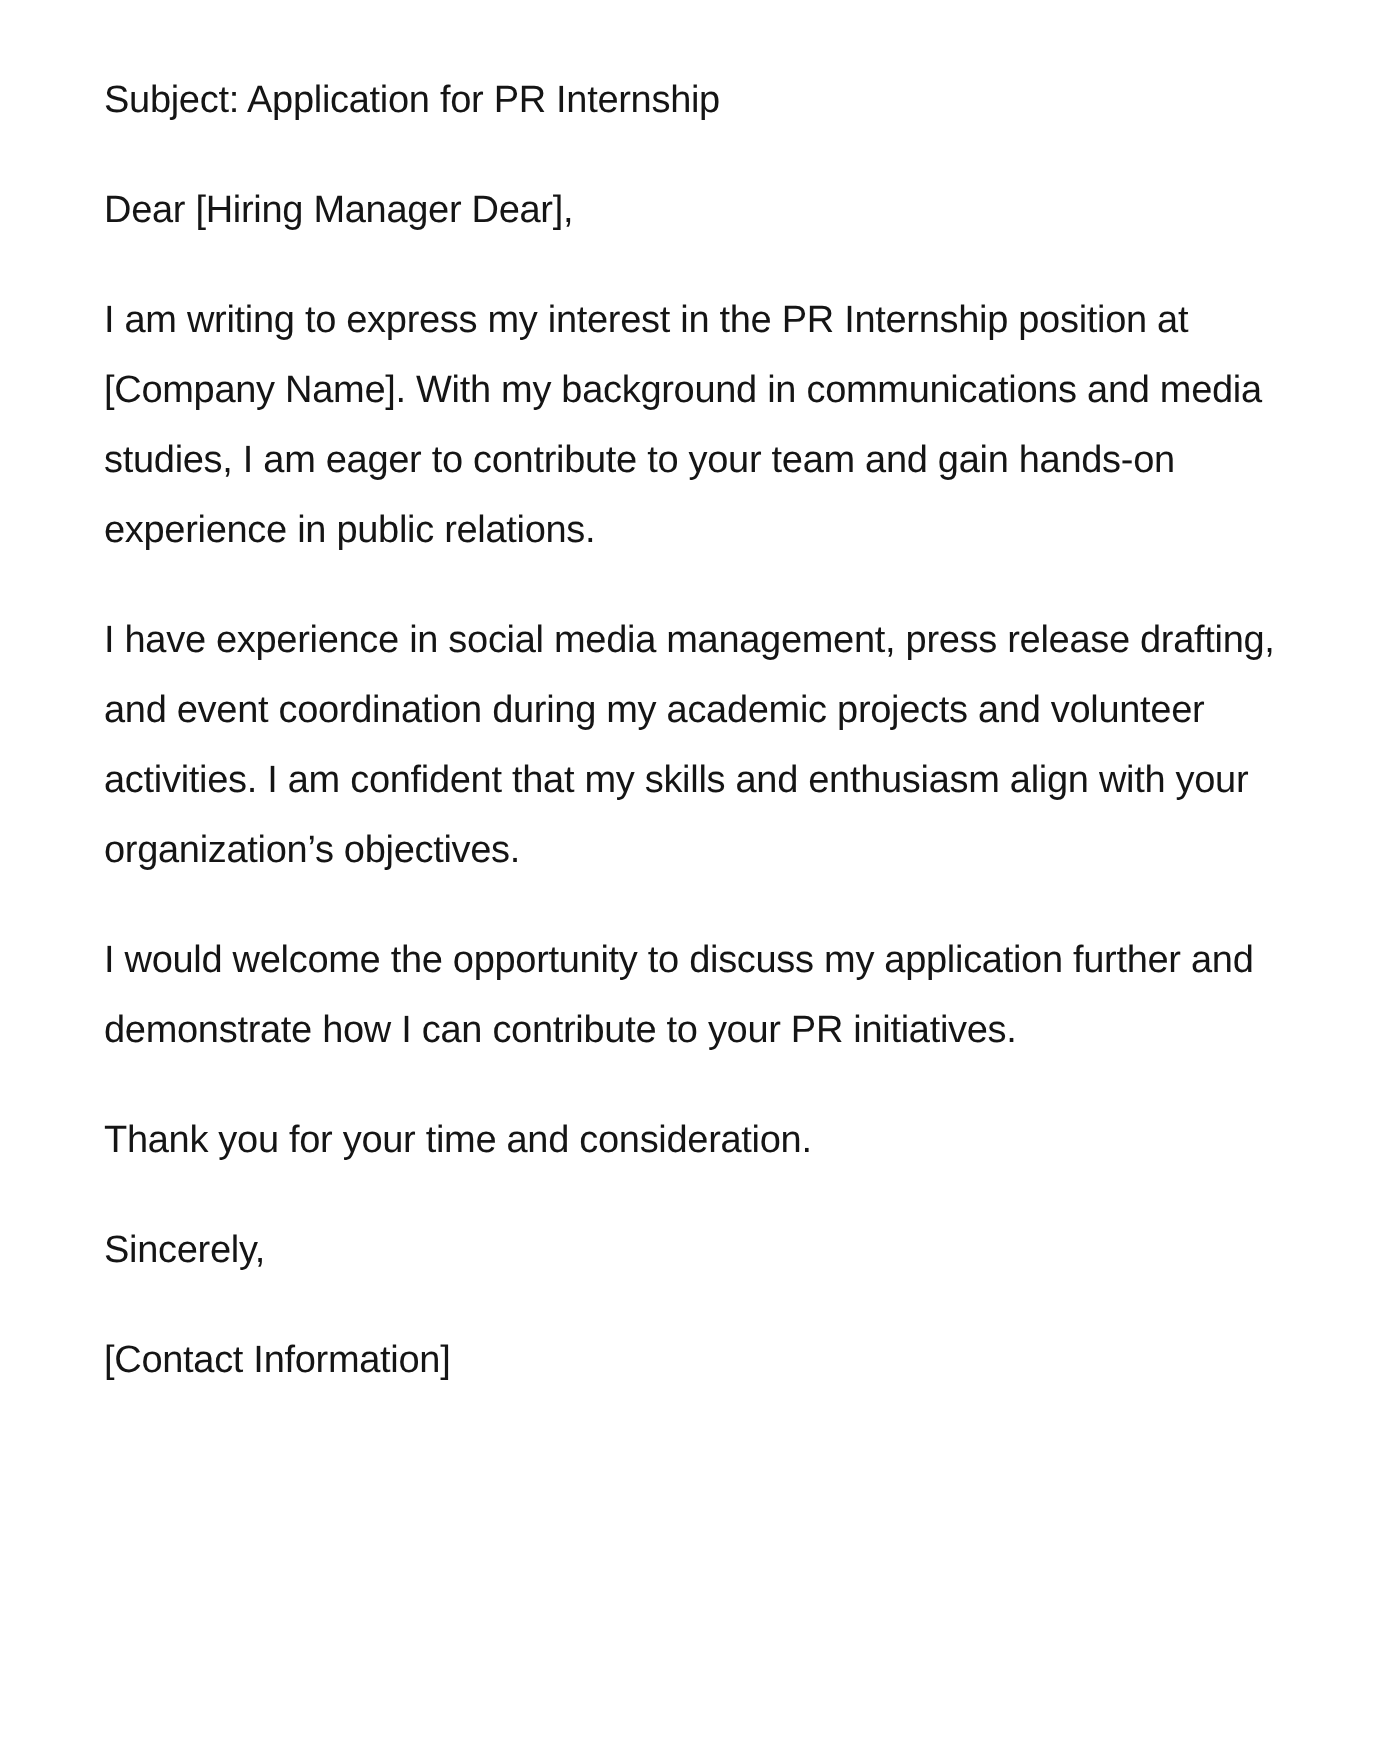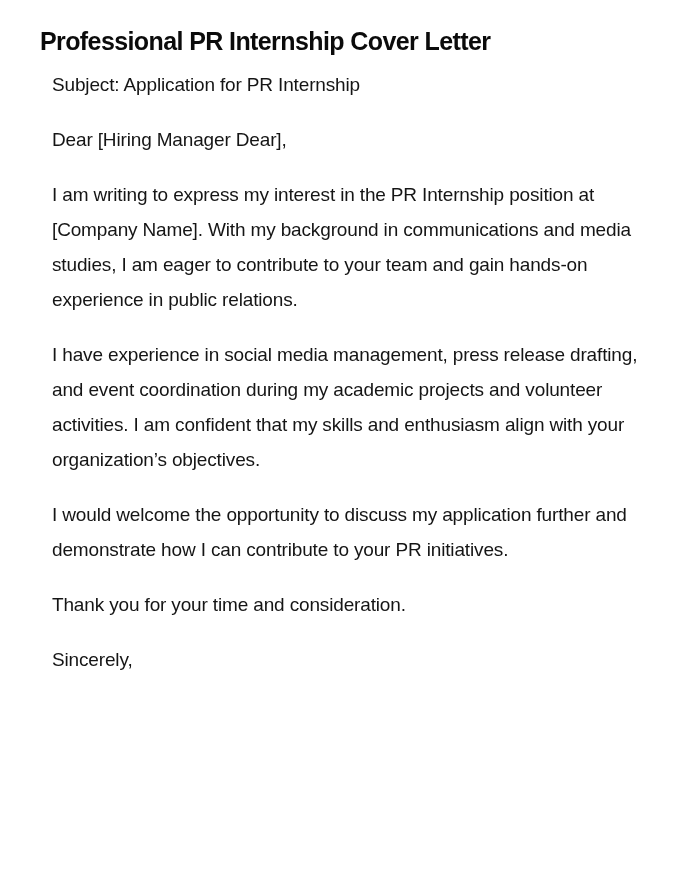--- a/index.html
+++ b/index.html
@@ -35,21 +35,21 @@
     letter-spacing: -0.15px;
     color: #151515;
   }
   .subject { margin-top: 9px; }
   .para + .para { margin-top: 20px; }
 </style>
 </head>
 <body>
 
 <div class="page">
-  <h1 class="title">Professional PR Internship Cover Letter</h1>
   <p class="para subject">Subject: Application for PR Internship</p>
   <p class="para">Dear [Hiring Manager Dear],</p>
   <p class="para">I am writing to express my interest in the PR Internship position at [Company Name]. With my background in communications and media studies, I am eager to contribute to your team and gain hands-on experience in public relations.</p>
   <p class="para">I have experience in social media management, press release drafting, and event coordination during my academic projects and volunteer activities. I am confident that my skills and enthusiasm align with your organization’s objectives.</p>
   <p class="para">I would welcome the opportunity to discuss my application further and demonstrate how I can contribute to your PR initiatives.</p>
   <p class="para">Thank you for your time and consideration.</p>
   <p class="para">Sincerely,</p>
+  <p class="para">[Contact Information]</p>
 </div>
 
 </body></html>

